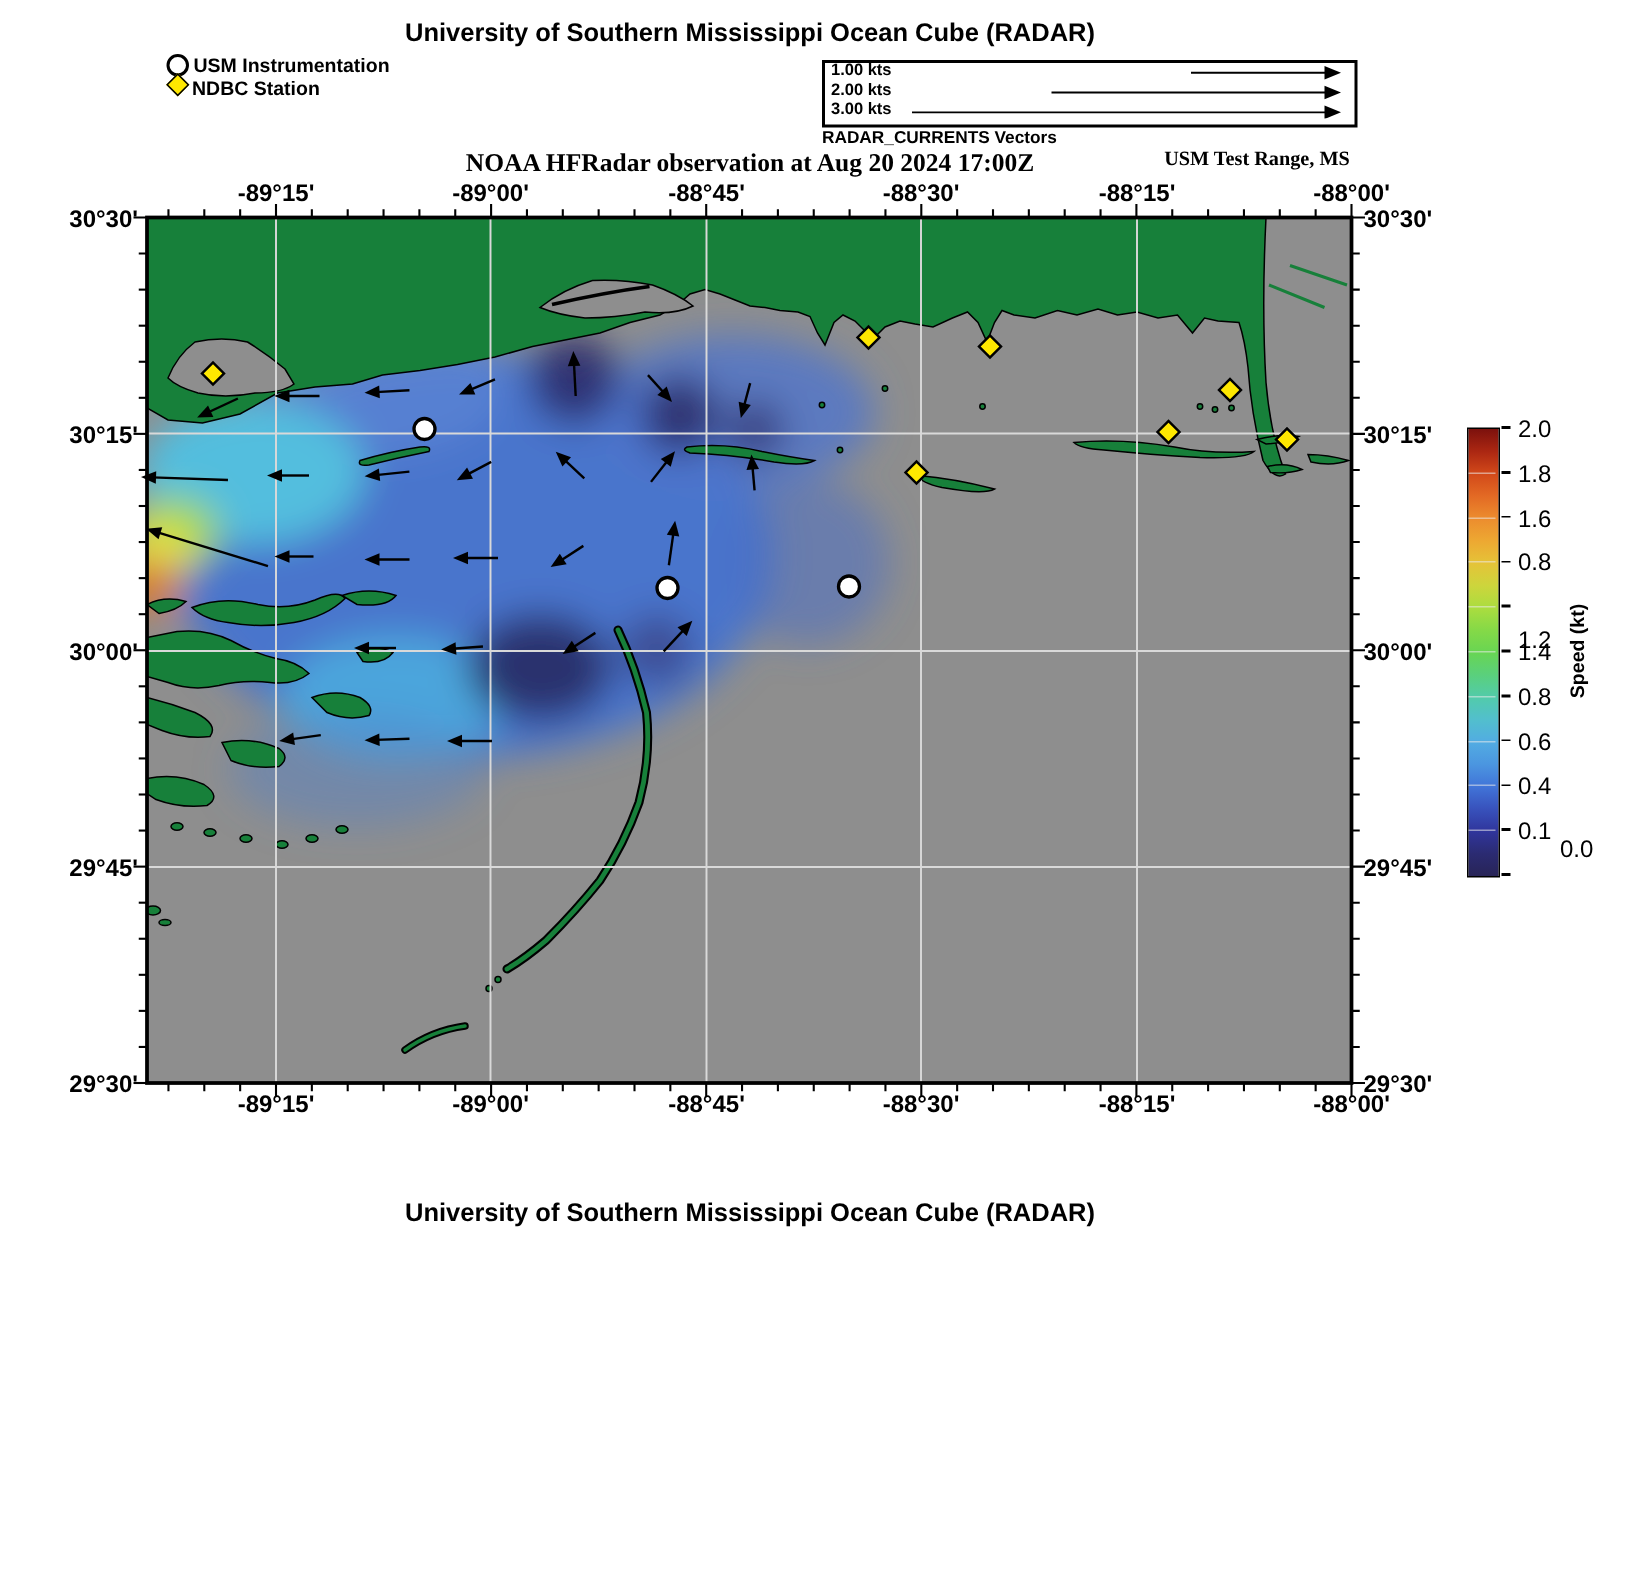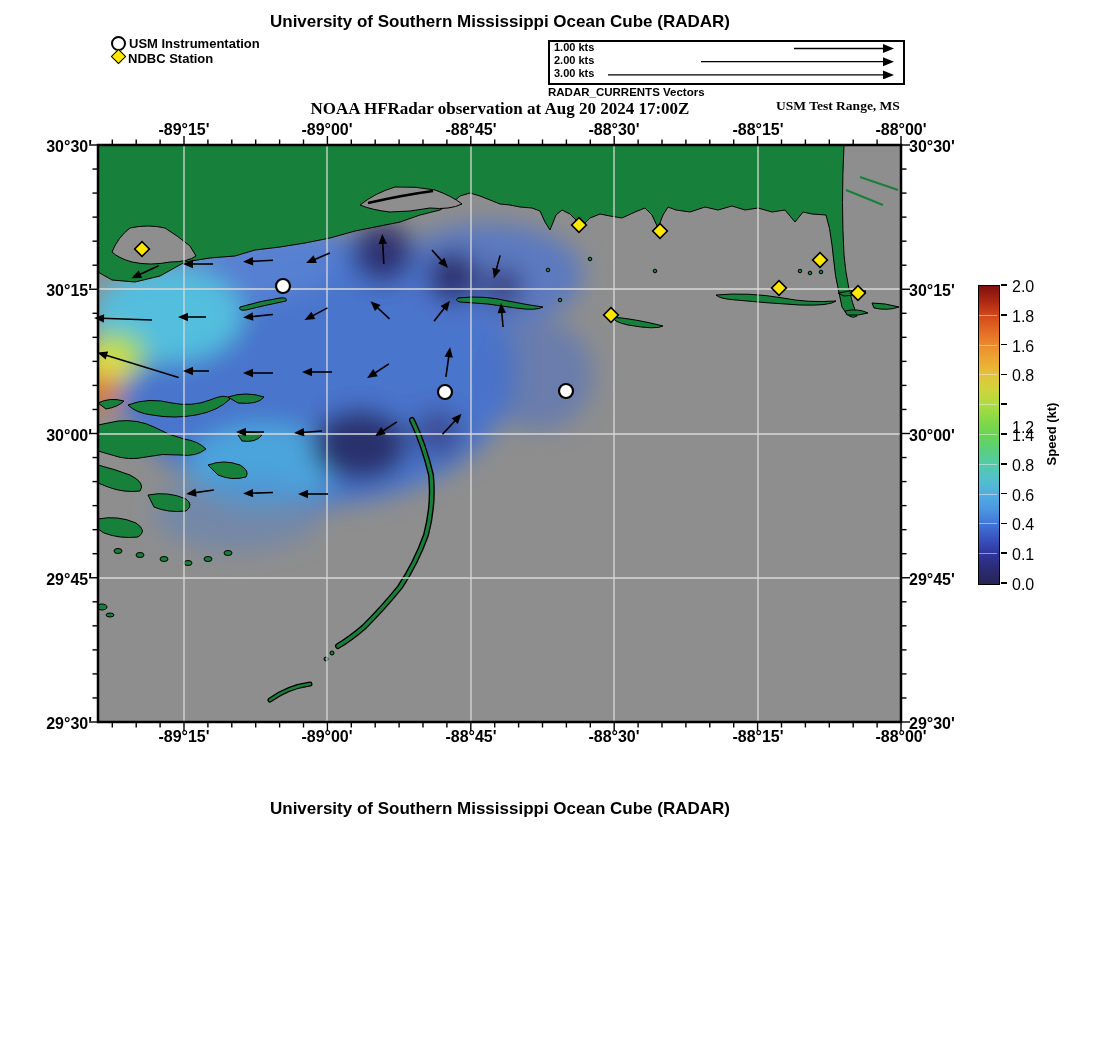--- a/index.html
+++ b/index.html
@@ -474,18 +474,18 @@
       <div class="cbar-tick" style="left: 1001px; top: 492.85px;"></div>
       <div class="cbar-cross" style="top: 493.6px;"></div>
       <div class="cbar-label" style="top: 486.6px;">0.6</div>
       <div class="cbar-tick" style="left: 1001px; top: 522.65px;"></div>
       <div class="cbar-cross" style="top: 523.4px;"></div>
       <div class="cbar-label" style="top: 516.4px;">0.4</div>
       <div class="cbar-tick" style="left: 1001px; top: 552.45px;"></div>
       <div class="cbar-cross" style="top: 553.2px;"></div>
       <div class="cbar-label" style="top: 546.2px;">0.1</div>
       <div class="cbar-tick" style="left: 1001px; top: 582.25px;"></div>
-      <div class="cbar-label" style="top: 576px;">0.0</div>
+      <div class="cbar-label" style="top: 558px; margin-left: 28px;">0.0</div>
     </div>
   <div class="abs cbar-title">Speed (kt)</div>
 
   <div class="abs title-bottom">University of Southern Mississippi Ocean Cube (RADAR)</div>
 </div>
 
 </body></html>

